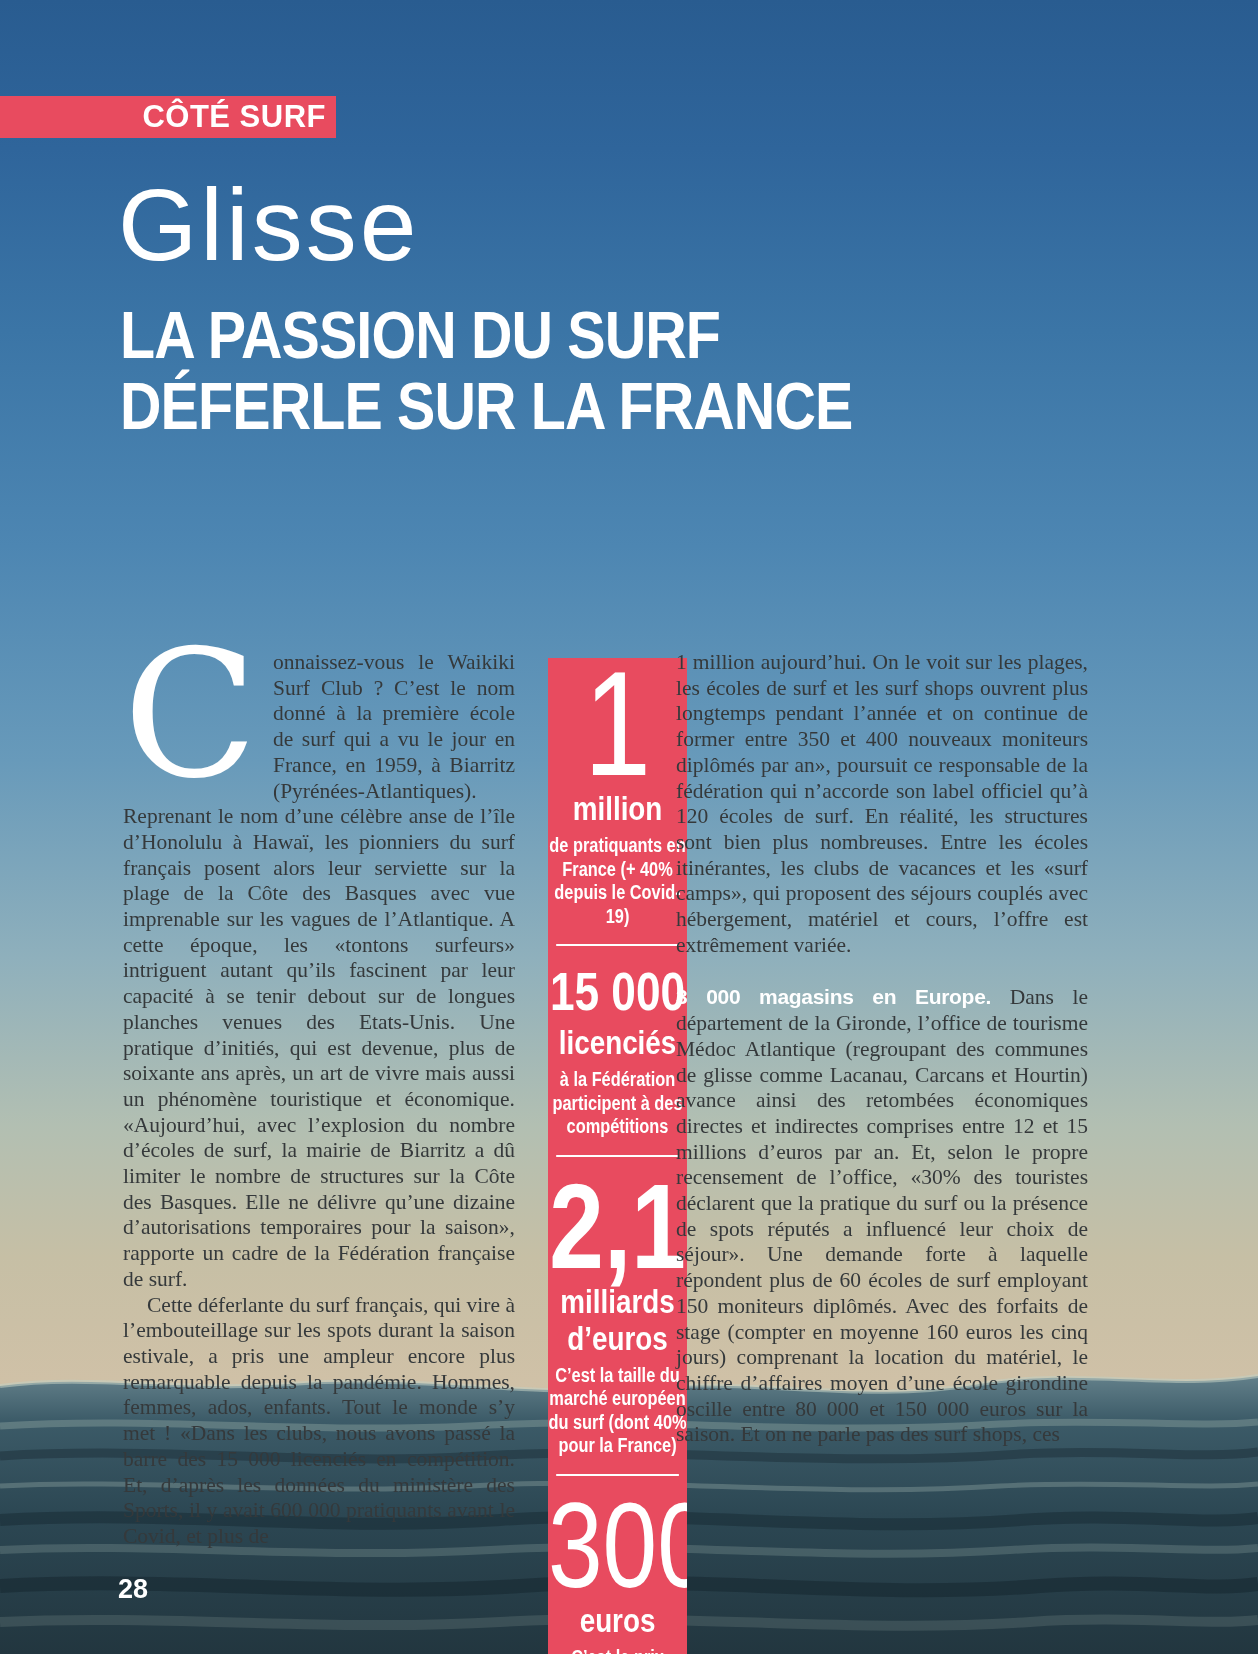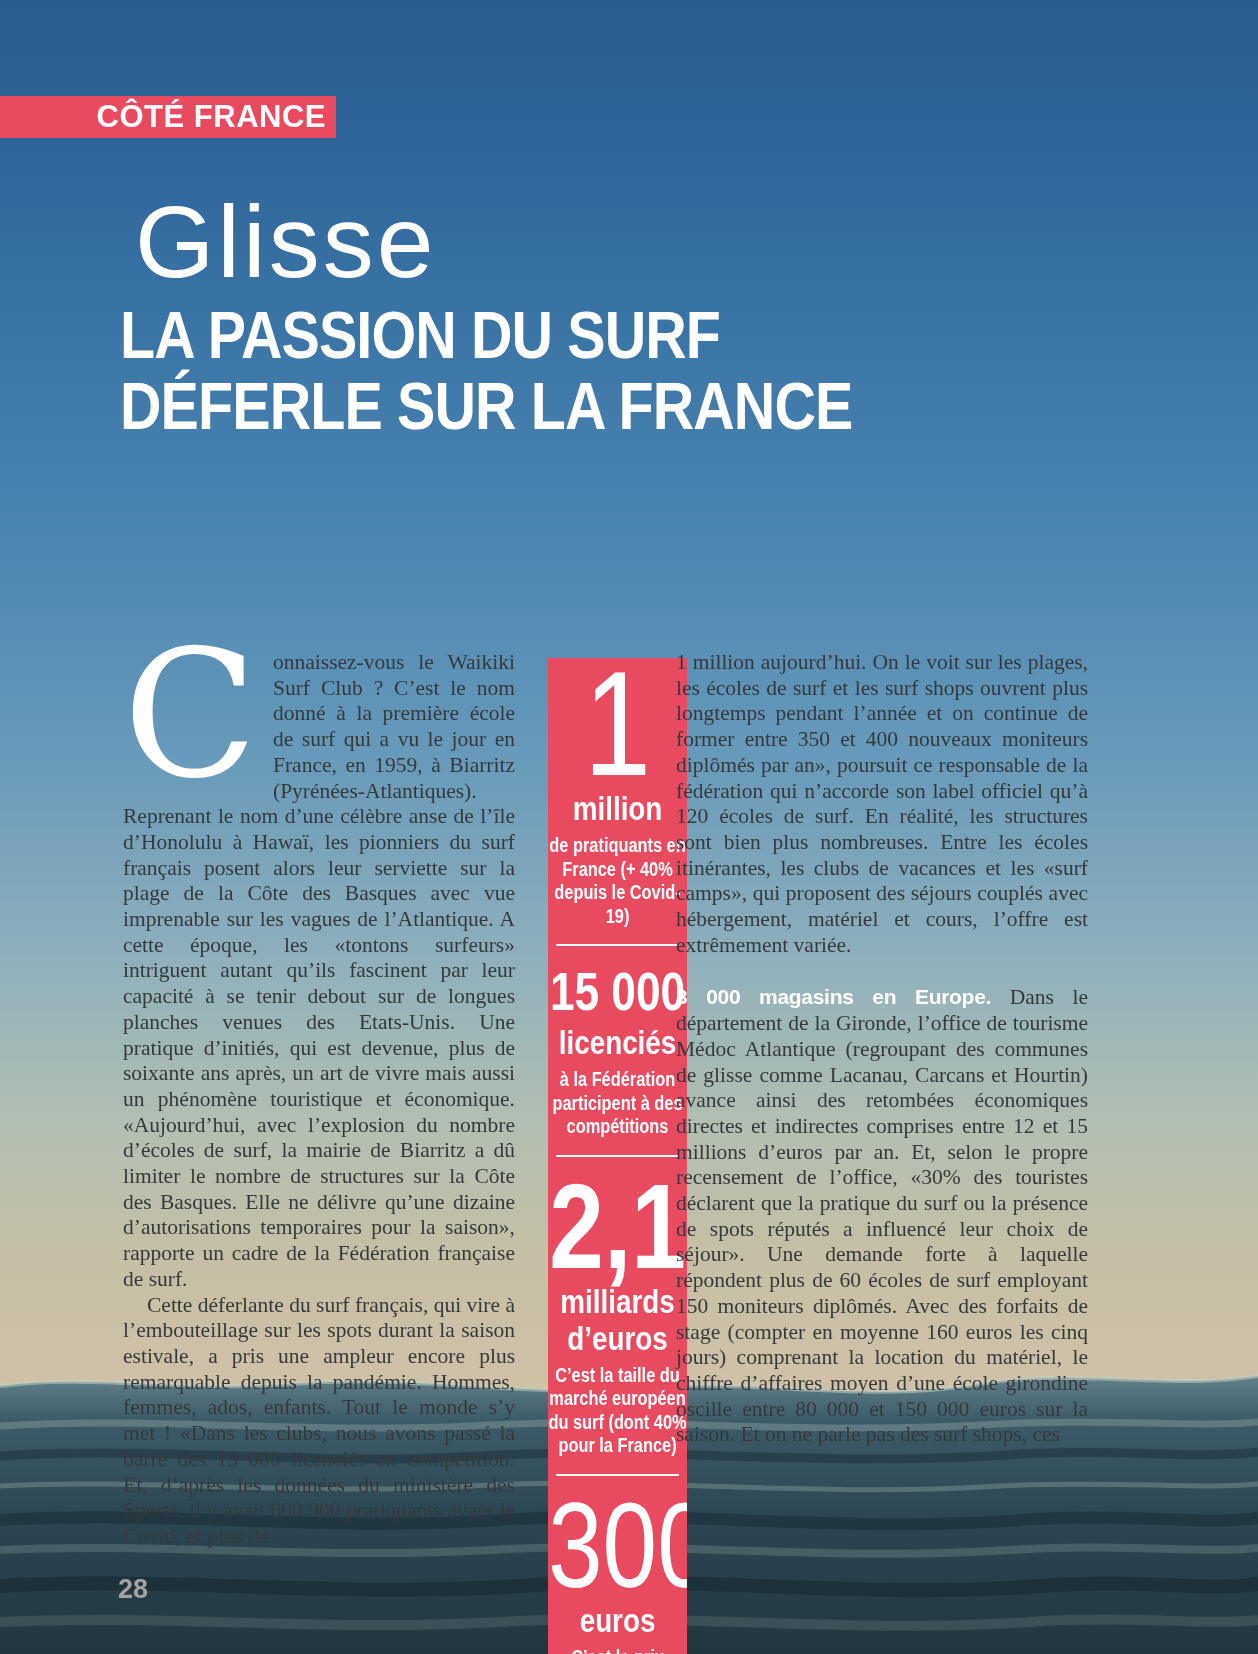--- a/index.html
+++ b/index.html
@@ -19,21 +19,21 @@
   
   .ocean{position:absolute;left:0;top:1334px;width:1258px;height:320px;display:block;}
   
   .kicker{
     position:absolute;left:0;top:96px;width:336px;height:42px;
     line-height:42px;text-align:right;padding-right:10px;box-sizing:border-box;
     color:#fff;font-weight:700;font-size:31px;letter-spacing:.5px;
   }
   
   .title{
-    position:absolute;left:118px;top:172px;margin:17px;
+    position:absolute;left:118px;top:172px;margin:0;
     color:#fff;font-weight:400;font-size:102px;letter-spacing:3px;line-height:1.05;
   }
   .headline{
     position:absolute;left:120px;top:300px;margin:0;color:#fff;
     font-weight:800;font-size:66px;line-height:71px;letter-spacing:-1px;
     transform:scaleX(.87);transform-origin:0 0;white-space:nowrap;
   }
   .headline span{display:block;}
   .standfirst{
     position:absolute;left:120px;top:448px;width:965px;margin:0;
@@ -74,21 +74,21 @@
   .stat-value.v-light{font-weight:400;}
   .stat-value.v-bold{font-weight:800;}
   .stat-value.v-xl{font-size:148px;line-height:128px;}
   .stat-value.v-md{font-size:54px;line-height:62px;}
   .stat-unit{font-weight:700;font-size:34px;line-height:37px;margin-top:2px;}
   .stat-caption{font-weight:700;font-size:20px;line-height:23.5px;margin-top:7px;}
   .stat-sep{height:2px;background:#fff;margin:16px 10px 14px 10px;}
   
   .pagenum{
     position:absolute;left:118px;top:1574px;
-    color:#a3a3a3;font-weight:700;font-size:27px;
+    color:#ffffff;font-weight:700;font-size:27px;
   }
 </style>
 </head>
 <body>
 
 <div class="page">
 
   <div class="bg-sky"></div>
 
   <svg class="ocean" viewBox="0 0 1258 320" preserveAspectRatio="none" aria-hidden="true">
@@ -105,21 +105,21 @@
     <path d="M0,92 C150,82 300,100 470,92 C640,82 800,102 1000,90 C1100,84 1200,94 1258,88" fill="none" stroke="#93a9a4" stroke-width="7" opacity="0.40"></path>
     <path d="M0,122 C160,112 320,132 480,122 C660,112 820,134 1020,120 C1120,114 1200,126 1258,118" fill="none" stroke="#1b2e37" stroke-width="9" opacity="0.50"></path>
     <path d="M0,152 C140,144 300,162 470,152 C640,142 820,164 1000,152 C1110,146 1200,156 1258,150" fill="none" stroke="#9eb3ab" stroke-width="5" opacity="0.35"></path>
     <path d="M0,186 C170,176 330,198 500,186 C670,174 840,200 1020,186 C1120,178 1210,192 1258,184" fill="none" stroke="#15262e" stroke-width="12" opacity="0.45"></path>
     <path d="M0,216 C150,208 320,226 490,216 C660,206 830,228 1010,216 C1120,209 1200,220 1258,214" fill="none" stroke="#8ba29e" stroke-width="8" opacity="0.30"></path>
     <path d="M0,252 C170,242 340,264 520,252 C700,240 860,266 1040,252 C1140,244 1210,258 1258,250" fill="none" stroke="#101f26" stroke-width="14" opacity="0.40"></path>
     <path d="M0,288 C160,280 330,298 500,288 C680,278 850,300 1030,288 C1130,281 1210,292 1258,286" fill="none" stroke="#7e958f" stroke-width="10" opacity="0.25"></path>
   </svg>
 
   <div class="kicker" style="background:#e84b5f;">
-    <span>CÔTÉ FRANCE</span>
+    <span>CÔTÉ SURF</span>
   </div>
 
   <h1 class="title">Glisse</h1>
 
   <h2 class="headline">
     <span>LA PASSION DU SURF</span>
     <span>DÉFERLE SUR LA FRANCE</span>
   </h2>
 
 

